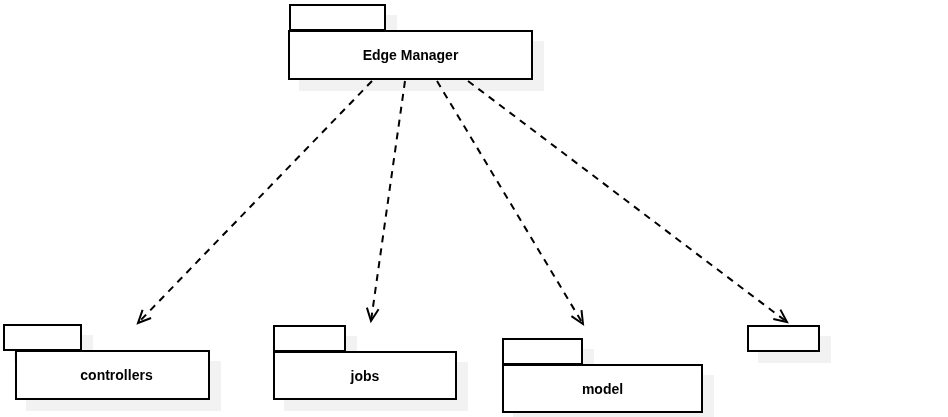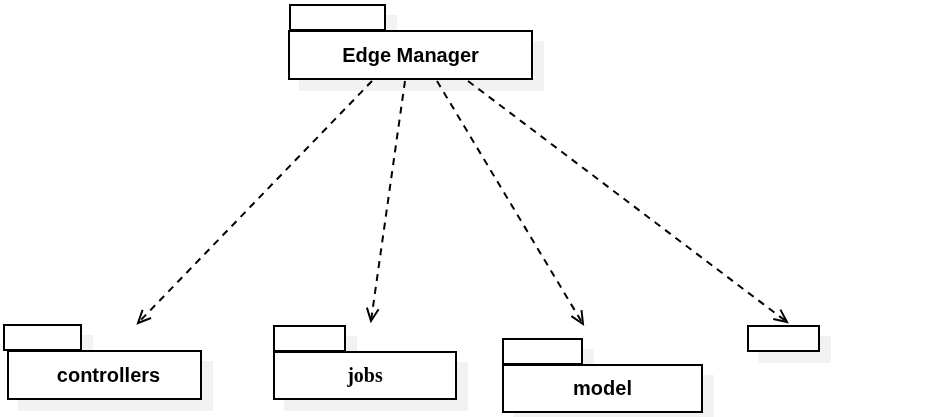--- a/index.html
+++ b/index.html
@@ -27,21 +27,21 @@
     position: absolute;
     box-sizing: border-box;
     background: #ffffff;
     border: 2px solid #000000;
     box-shadow: 11px 11px 0 0 #f2f2f2;
     display: flex;
     align-items: center;
     justify-content: center;
   }
   .pkg-label {
-    font-size: 20px;
+    font-size: 14px;
     font-weight: bold;
     color: #000000;
     white-space: nowrap;
   }
   .edges-layer {
     position: absolute;
     left: 0;
     top: 0;
     pointer-events: none;
   }
@@ -64,28 +64,28 @@
 
   <div class="package" style="left:288px; top:4px; width:245px; height:76px;">
     <div class="pkg-tab" style="left:1px; top:0; width:97px; height:27px;"></div>
     <div class="pkg-body" style="left:0; top:26px; width:245px; height:50px;">
       <span class="pkg-label">Edge Manager</span>
     </div>
   </div>
 
   <div class="package" style="left:3px; top:324px; width:195px; height:76px;">
     <div class="pkg-tab" style="left:0; top:0; width:79px; height:27px;"></div>
-    <div class="pkg-body" style="left:4px; top:26px; width:195px; height:50px;padding-left:8px;">
+    <div class="pkg-body" style="left:12px; top:26px; width:195px; height:50px;padding-left:8px;">
       <span class="pkg-label">controllers</span>
     </div>
   </div>
 
   <div class="package" style="left:273px; top:325px; width:184px; height:75px;">
     <div class="pkg-tab" style="left:0; top:0; width:73px; height:27px;"></div>
-    <div class="pkg-body" style="left:0; top:26px; width:184px; height:49px;font-family:Liberation Serif, serif;">
+    <div class="pkg-body" style="left:0; top:26px; width:184px; height:49px;">
       <span class="pkg-label">jobs</span>
     </div>
   </div>
 
   <div class="package" style="left:502px; top:338px; width:201px; height:75px;">
     <div class="pkg-tab" style="left:0; top:0; width:81px; height:27px;"></div>
     <div class="pkg-body" style="left:0; top:26px; width:201px; height:49px;">
       <span class="pkg-label">model</span>
     </div>
   </div>

